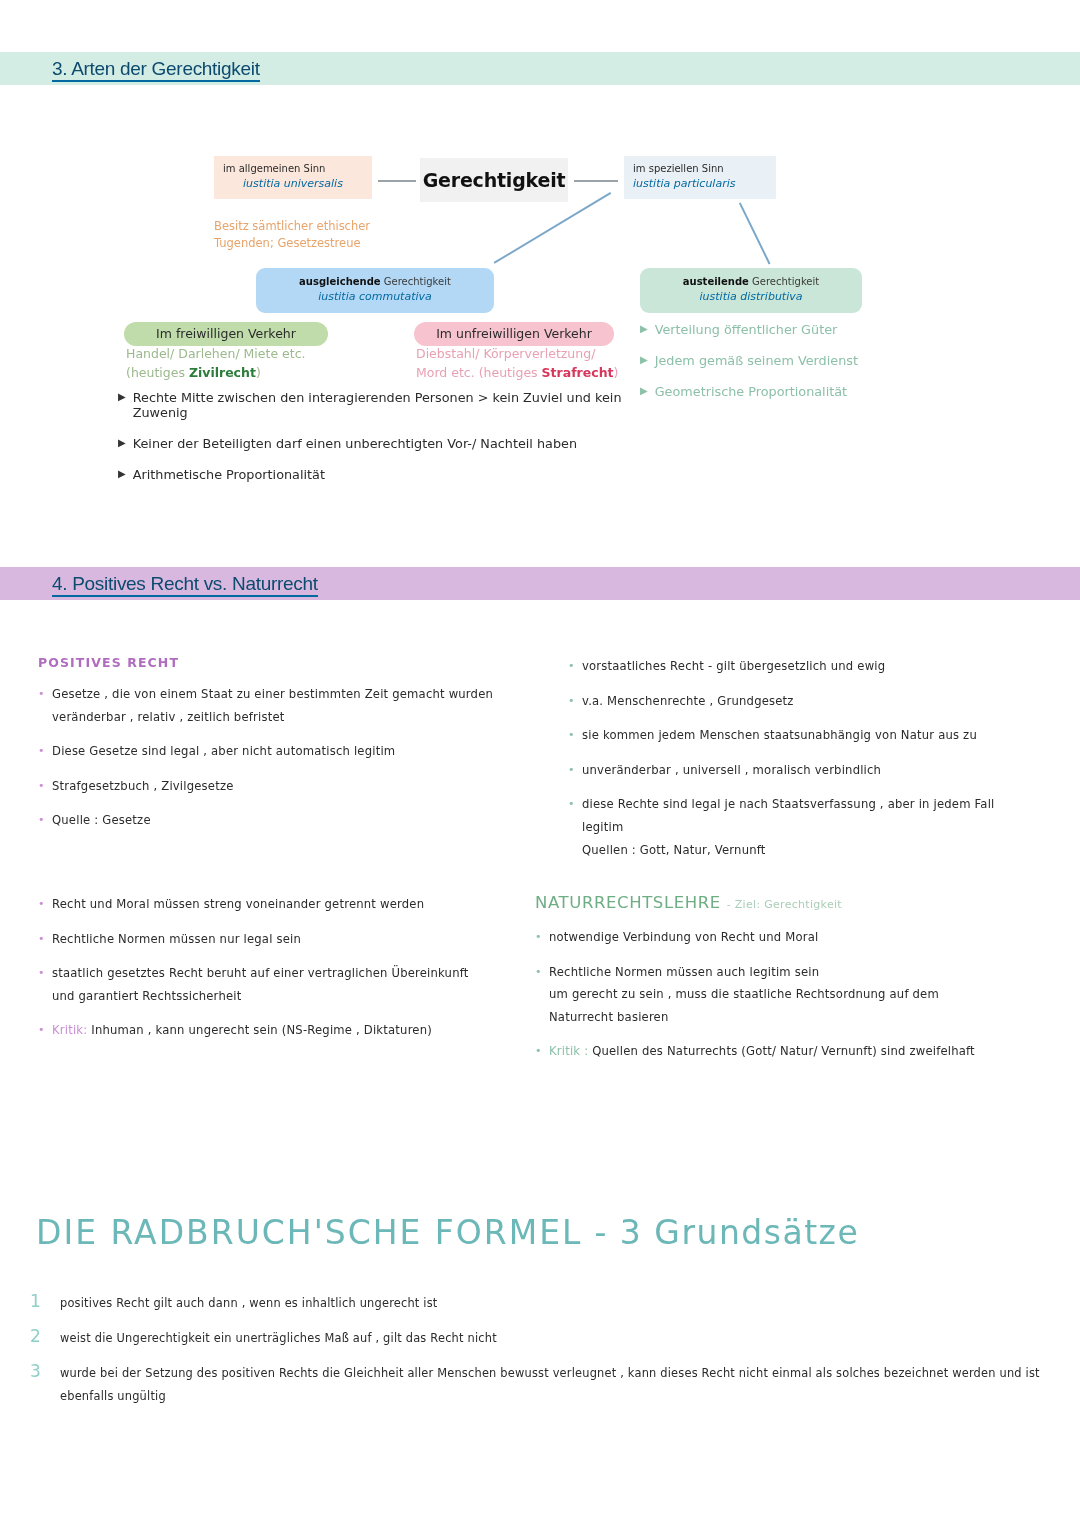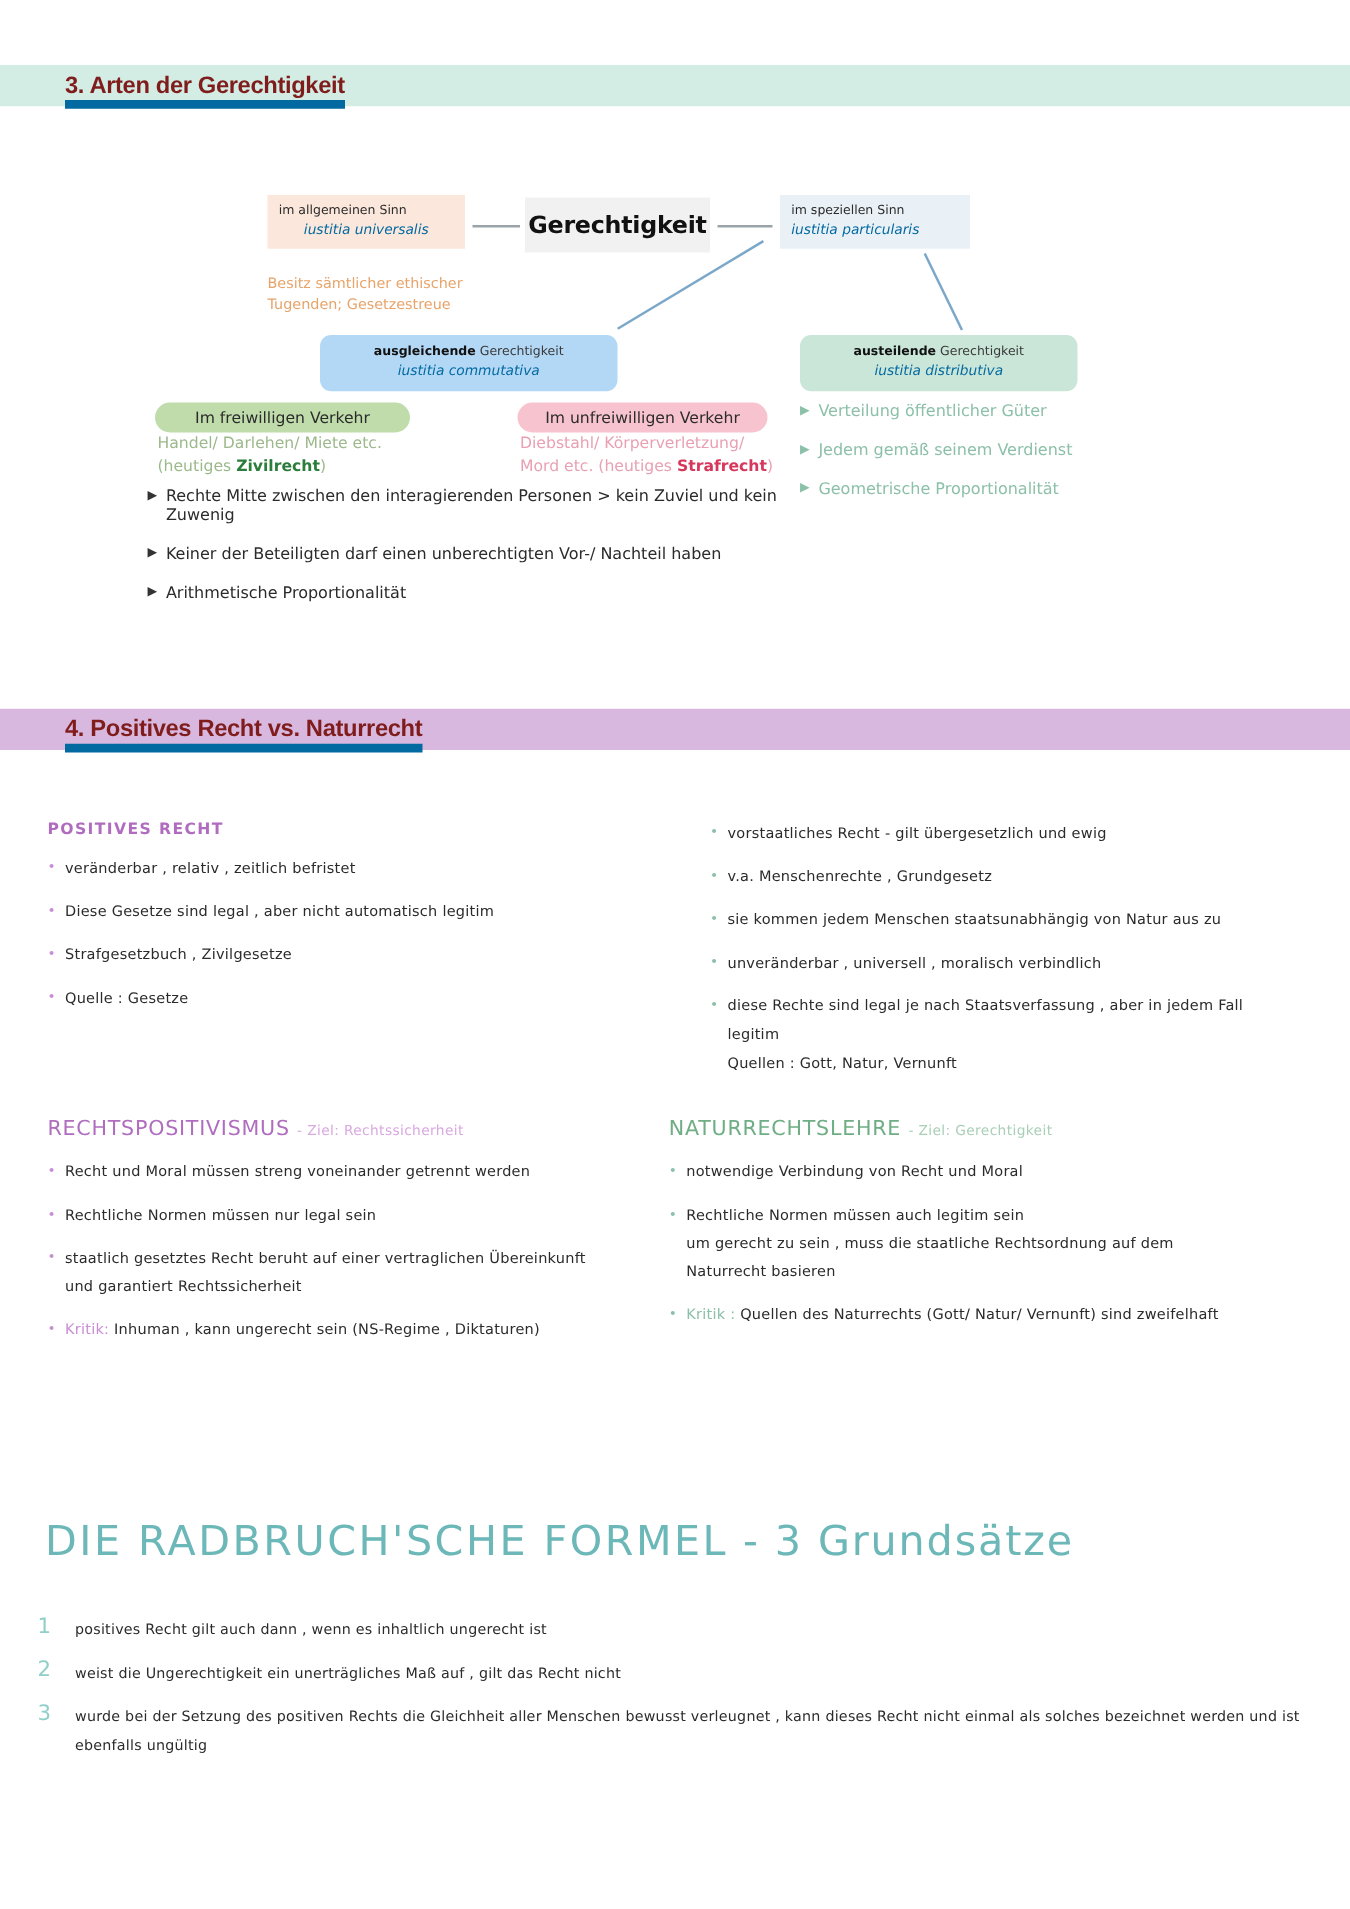--- a/index.html
+++ b/index.html
@@ -19,25 +19,25 @@
   
   .banner {
     position: absolute;
     left: 0;
     width: 1080px;
     display: flex;
     align-items: center;
   }
   .banner-title {
     font-family: "Liberation Sans", sans-serif;
-    font-weight: bold;
+    font-weight: normal;
     font-size: 19px;
     letter-spacing: -0.3px;
-    color: #7f1d1d;
-    border-bottom: 7px solid #0369a1;
+    color: #0c4a6e;
+    border-bottom: 2px solid #0369a1;
     padding-bottom: 1px;
     transform: scaleX(0.92);
     transform-origin: left center;
   }
   #banner-3 { top: 52px; height: 33px; background: #d3ece4; }
   #banner-4 { top: 567px; height: 33px; background: #d9b8e0; }
   .banner-inner { margin-left: 52px; }
 
   
   #mindmap {
@@ -346,20 +346,21 @@
     <span class="banner-title">4. Positives Recht vs. Naturrecht</span>
   </div>
 </div>
 
 <div class="note-col hw" id="col-positives">
   <div class="note-head head-purple">POSITIVES RECHT</div>
 
   <div class="note-item">
     <span class="dot dot-purple">•</span>
     <span class="txt">
+      <span class="sub-line">Gesetze , die von einem  Staat zu einer bestimmten Zeit gemacht wurden</span>
       <span class="sub-line">veränderbar , relativ , zeitlich befristet</span>
     </span>
   </div>
   <div class="note-item">
     <span class="dot dot-purple">•</span>
     <span class="txt">Diese Gesetze sind  legal , aber nicht automatisch legitim</span>
   </div>
   <div class="note-item">
     <span class="dot dot-purple">•</span>
     <span class="txt">Strafgesetzbuch , Zivilgesetze</span>
@@ -391,24 +392,20 @@
   <div class="note-item">
     <span class="dot dot-green">•</span>
     <span class="txt">
       <span class="sub-line">diese Rechte sind legal je nach Staatsverfassung , aber in jedem Fall legitim</span>
       <span class="sub-line">Quellen :  Gott, Natur, Vernunft</span>
     </span>
   </div>
 </div>
 
 <div class="note-col hw" id="col-rechtspos">
-  <div class="note-head big head-purple">
-    <span>RECHTSPOSITIVISMUS</span>
-    <span class="goal purple">- Ziel: Rechtssicherheit</span>
-  </div>
 
   <div class="note-item">
     <span class="dot dot-purple">•</span>
     <span class="txt">Recht und Moral müssen streng voneinander getrennt werden</span>
   </div>
   <div class="note-item">
     <span class="dot dot-purple">•</span>
     <span class="txt">Rechtliche Normen müssen nur  legal sein</span>
   </div>
   <div class="note-item">

